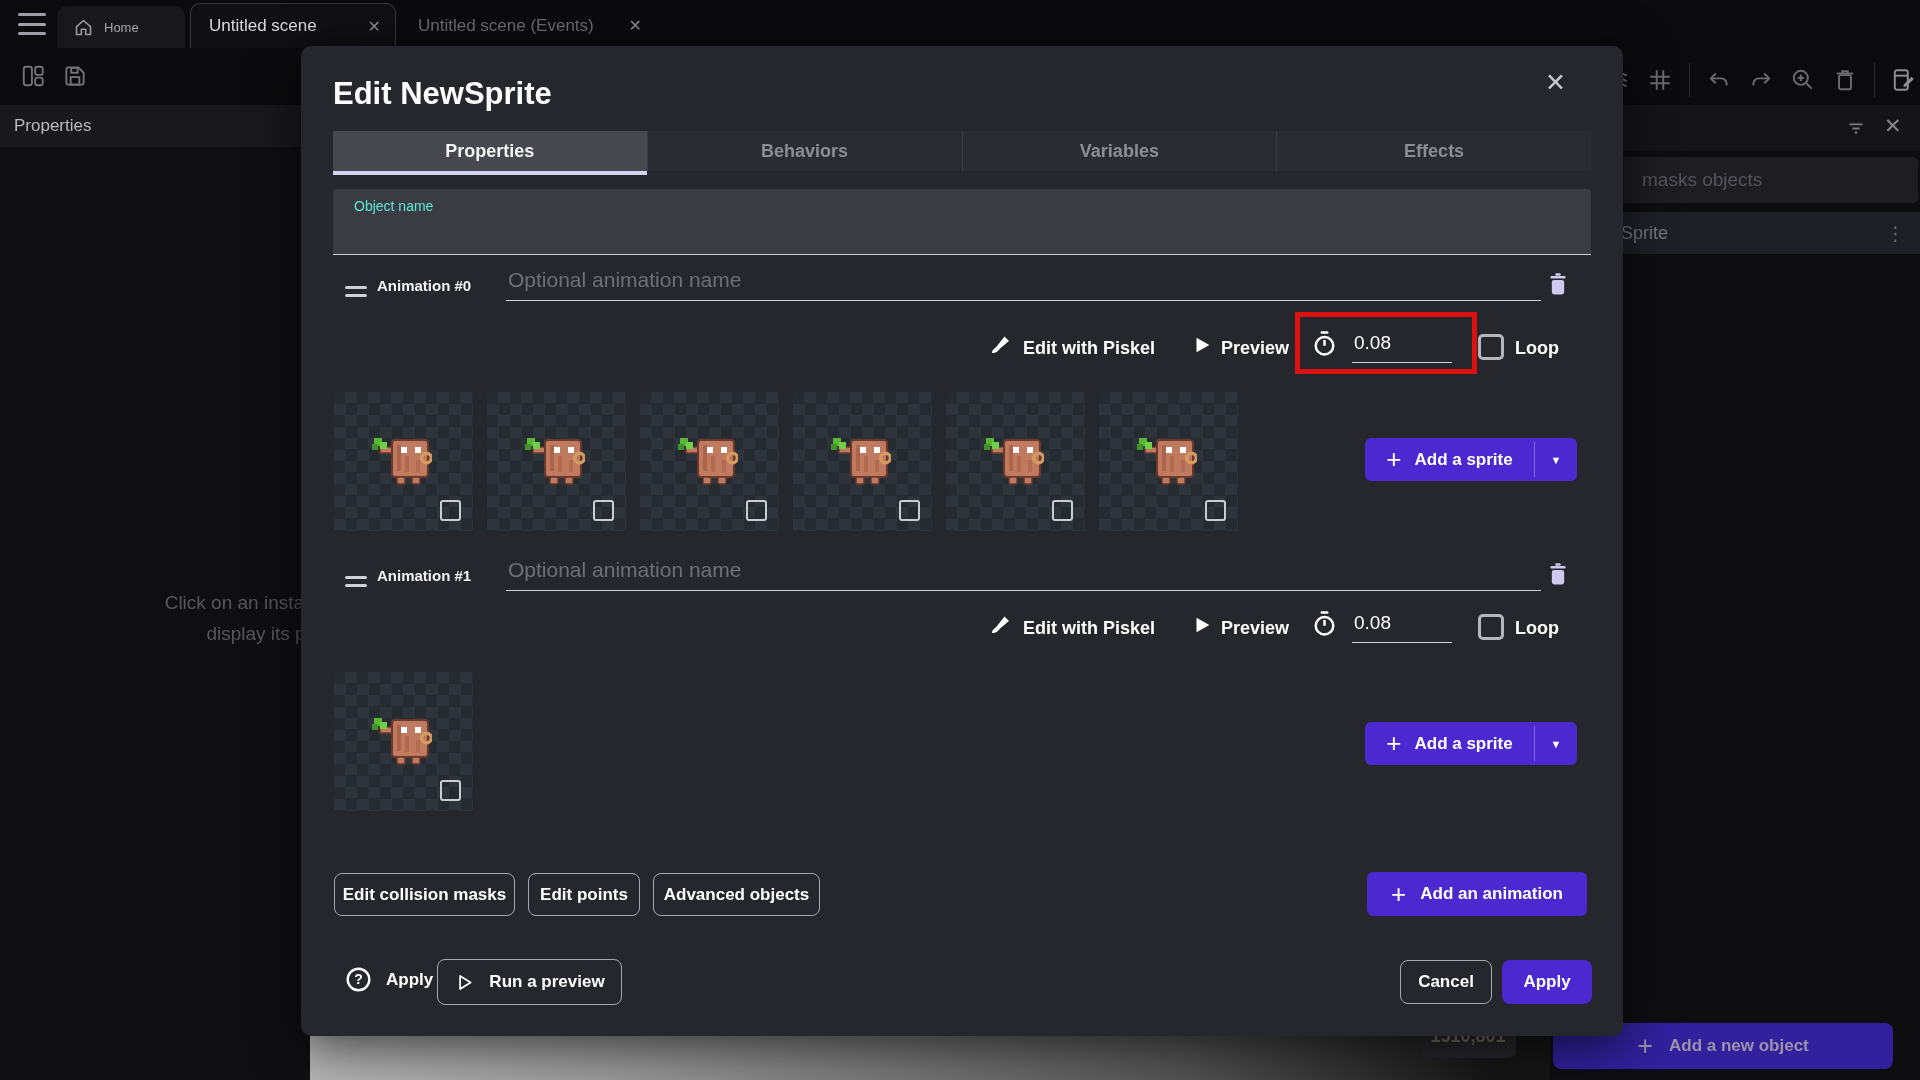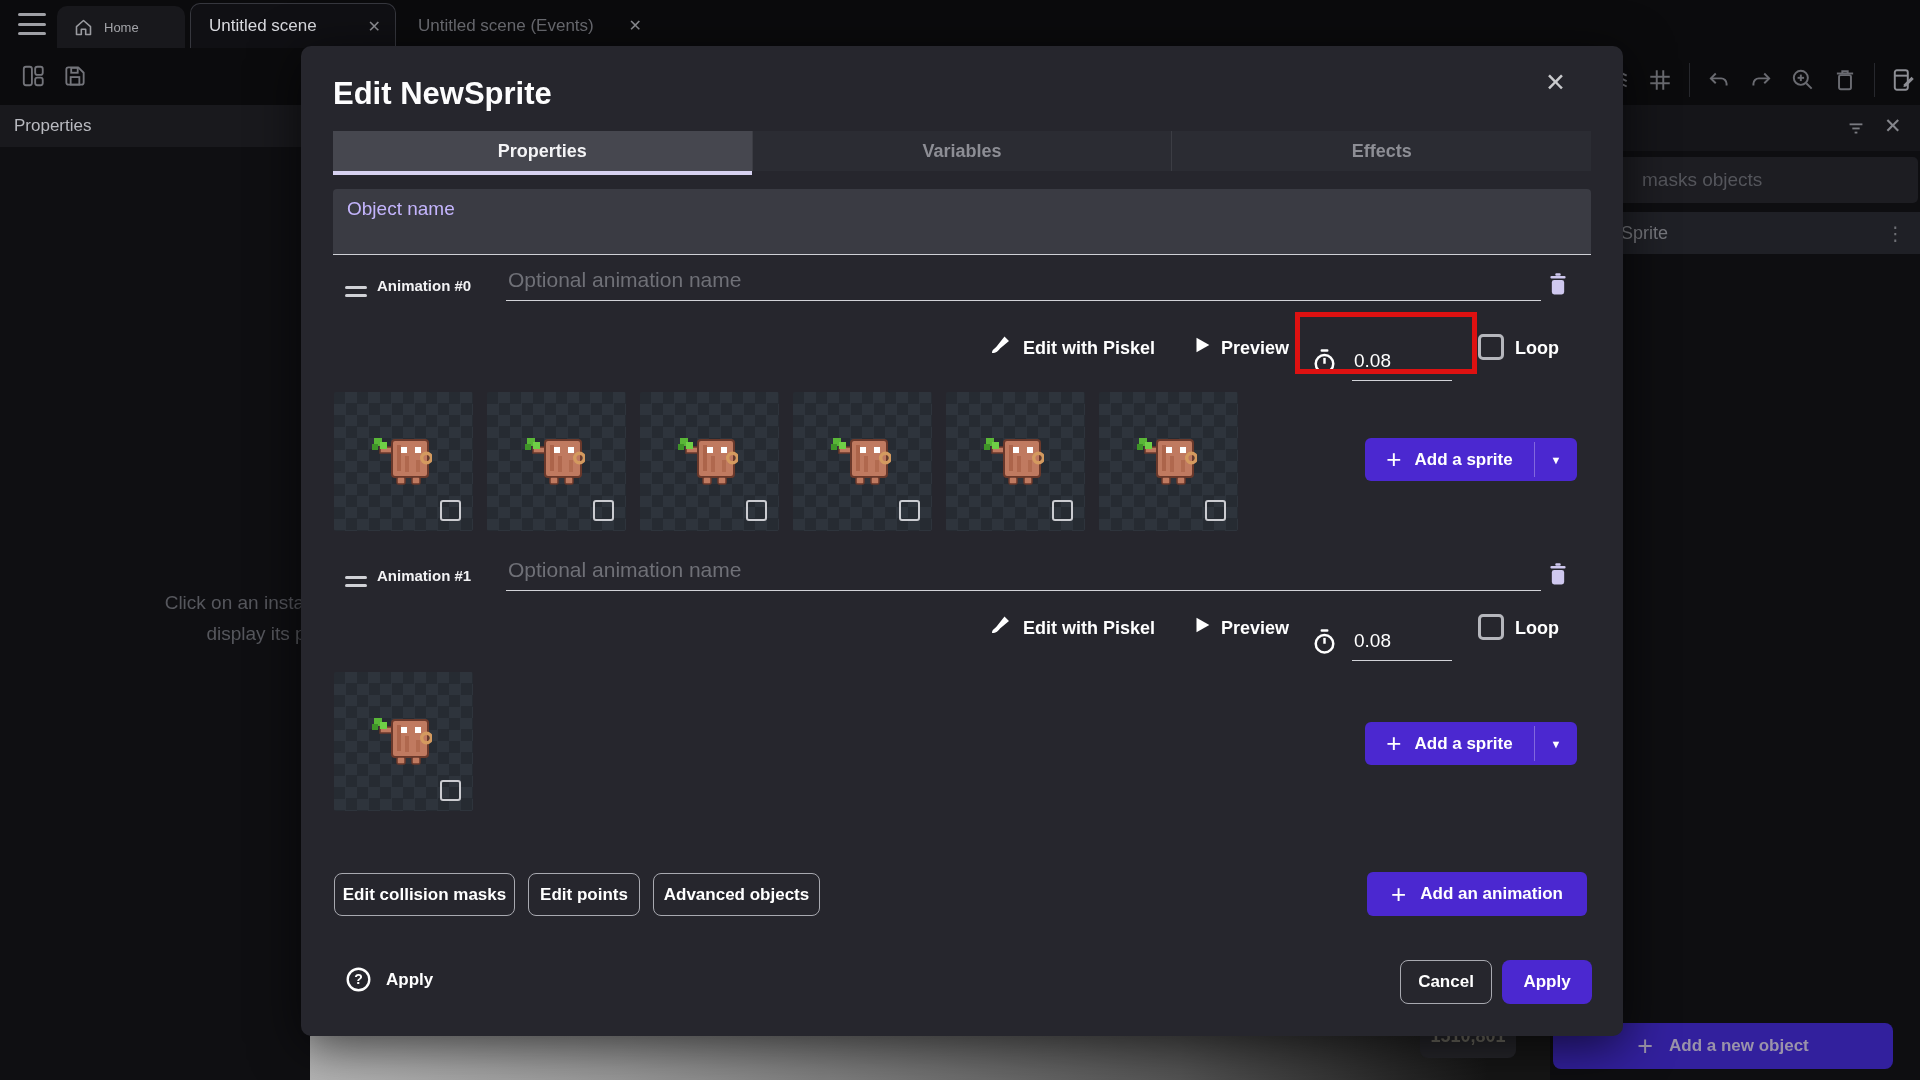--- a/index.html
+++ b/index.html
@@ -67,34 +67,34 @@
   .dlg-title{left:32px;top:30px;font-size:31px;font-weight:700;color:#fdfdfe;}
 
   .tabs{left:32px;top:85px;width:1258px;height:40px;display:flex;}
   .tab{flex:1;background:#2b2c33;color:#8d8e95;font-size:18px;font-weight:700;display:flex;align-items:center;justify-content:center;
     border-right:1px solid #3c3d44;cursor:pointer;position:relative;}
   .tab:last-child{border-right:none;}
   .tab.selected{background:#46474f;color:#f4f4f6;}
   .tab.selected::after{content:"";position:absolute;left:0;bottom:-4px;width:100%;height:4px;background:var(--tab-underline);}
 
   .objname{left:32px;top:143px;width:1258px;height:66px;background:#3a3b43;border-bottom:1px solid #cfd0d6;border-radius:4px 4px 0 0;padding:9px 14px;}
-  .objname .fld-label{font-size:19px;color:#c4b5fd;}
+  .objname .fld-label{font-size:14px;color:#5eead4;margin-left:7px;}
   .objname input{width:100%;background:transparent;border:none;outline:none;color:#fafafa;font-size:20px;margin-top:5px;font-family:inherit;}
 
   .drag-handle{width:22px;height:11px;display:flex;flex-direction:column;justify-content:space-between;cursor:grab;}
   .drag-handle span{height:2.6px;background:#d0d1d6;border-radius:2px;}
   .anim-label{font-size:15px;font-weight:700;color:#f2f2f4;}
   .anim-name-input{background:transparent;border:none;border-bottom:1px solid #d2d3d8;outline:none;
     color:#e8e8ec;font-size:21px;padding:0 2px 8px 2px;font-family:inherit;}
   .anim-name-input::placeholder{color:#6f7077;}
   .trash-btn{width:26px;height:30px;color:var(--trash-icon);cursor:pointer;}
 
   .ctl-label{font-size:18px;font-weight:700;color:#fff;}
   .icon-btn{color:#fff;cursor:pointer;}
-  .timer-group{display:flex;align-items:flex-start;gap:14px;color:#fff;margin-top:18px;}
+  .timer-group{display:flex;align-items:flex-start;gap:14px;color:#fff;}
   .time-input{width:100px;background:transparent;border:none;border-bottom:1px solid #d2d3d8;outline:none;
     color:#fff;font-size:19px;padding:2px 2px 8px 2px;font-family:inherit;}
   .highlight-box{border:5px solid var(--highlight);pointer-events:none;z-index:5;}
   .checkbox{width:26px;height:26px;border:3px solid #b5b6bc;border-radius:5px;cursor:pointer;background:transparent;}
 
   .frames-row{display:flex;gap:14px;}
   .thumb{position:relative;width:139px;height:139px;border-radius:2px;cursor:pointer;
     background:repeating-conic-gradient(#2e343c 0% 25%,#262b32 0% 50%) 0 0/23px 23px;}
   .thumb .sprite{position:absolute;left:38px;top:40px;}
   .thumb-check{position:absolute;right:12px;bottom:10px;width:21px;height:21px;border:2.5px solid #cbccd1;border-radius:3px;}
@@ -232,20 +232,21 @@
   <div id="coords-badge" class="abs">
     <span>1510,801</span>
   </div>
 
   <div id="dialog" class="abs">
     <div class="dlg-close abs">✕</div>
     <div class="dlg-title abs">Edit NewSprite</div>
 
     <div class="tabs abs">
       <div class="tab selected">Properties</div>
+      <div class="tab">Behaviors</div>
       <div class="tab">Variables</div>
       <div class="tab">Effects</div>
     </div>
 
     <div class="objname abs">
       <div class="fld-label">Object name</div>
     </div>
 
     <div class="drag-handle abs" style="left:44px;top:240px;">
         <span></span>
@@ -498,16 +499,22 @@
       <span>Add an animation</span>
     </div>
 
     <div class="help-wrap abs" style="left:44px;top:920px;">
       <svg width="27" height="27" viewBox="0 0 24 24">
         <circle cx="12" cy="12" r="9.6" fill="none" stroke="#fff" stroke-width="2.1"></circle>
         <text x="12" y="16.3" text-anchor="middle" font-size="12.5" font-weight="bold" fill="#fff" font-family="Liberation Sans, sans-serif">?</text>
       </svg>
       <span class="ctl-label">Apply</span>
     </div>
+    <div class="btn btn-outline abs" style="left:136px;top:913px;width:185px;height:46px;">
+      <svg width="21" height="21" viewBox="0 0 24 24" fill="none" stroke="#fff" stroke-width="2" stroke-linejoin="round">
+        <path d="M7 4.5 L19 12 L7 19.5 Z"></path>
+      </svg>
+      <span>Run a preview</span>
+    </div>
     <div class="btn btn-outline abs" style="left:1099px;top:914px;width:92px;height:44px;">Cancel</div>
     <div class="btn btn-primary abs" style="left:1201px;top:914px;width:90px;height:44px;border-radius:8px;">Apply</div>
   </div>
 </div>
 
 </body></html>

